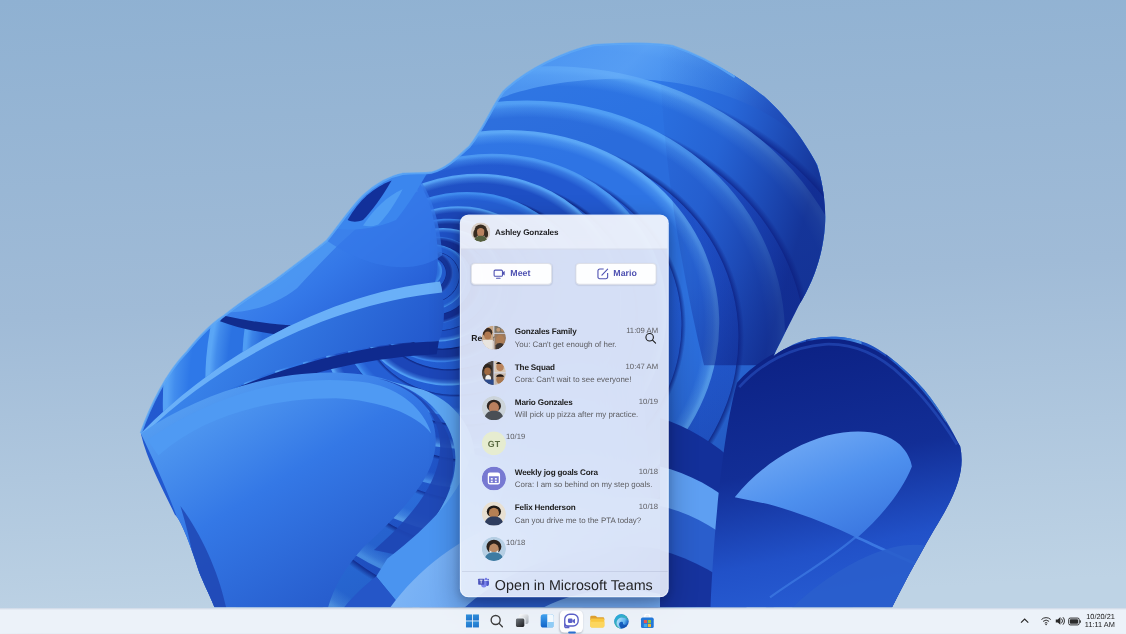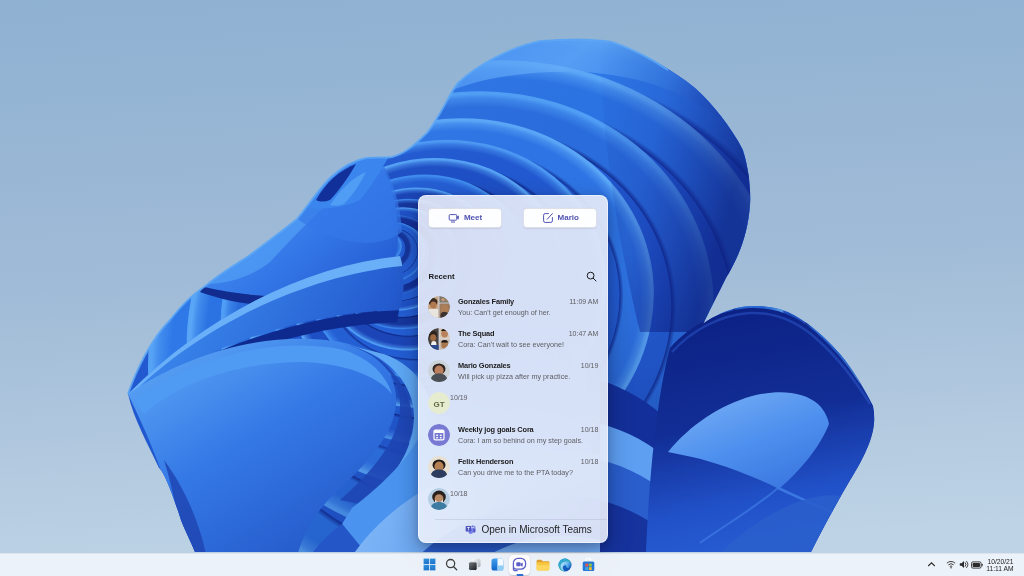--- a/index.html
+++ b/index.html
@@ -14,27 +14,27 @@
 .pav { width:18px; height:18px; border-radius:50%; overflow:hidden; flex:none; }
 .pname { margin-left:4.5px; font-size:7.4px; font-weight:bold; color:#1d1d1f; letter-spacing:-0.1px; }
 .pbtns { display:flex; gap:21px; padding:11.5px 9.5px 0 9.5px; }
 .pbtn { flex:1; height:20.5px; background:rgba(255,255,255,0.94); border:0.5px solid rgba(130,140,165,0.25); border-radius:4px;
   display:flex; align-items:center; justify-content:center; gap:4px; font-size:8px; font-weight:bold; color:#4f52b2;
   box-shadow:0 0.5px 1px rgba(0,0,20,0.08); }
 .precent { display:flex; align-items:center; justify-content:space-between; padding:13px 10px 0 10px;margin-top:30px; }
 .precent span { font-size:7.8px; font-weight:bold; color:#1b1b1b; }
 .plist { position:absolute; left:0; top:95px; width:100%; }
 .row { height:32px; display:flex; align-items:center; padding:0 8.5px 0 9.5px; }
-.rav { width:22px; height:22px; flex:none; border-radius:50%; overflow:hidden; }
+.rav { width:22px; height:22px; flex:none; border-radius:50%; overflow:hidden;margin-left:10px; }
 .rtxt { flex:1; margin-left:8px; min-width:0; }
 .rt1 { font-size:7.4px; font-weight:bold; color:#212121; white-space:nowrap; letter-spacing:-0.15px; }
 .rt2 { font-size:7.2px; color:#5d5d61; white-space:nowrap; margin-top:1.5px; }
 .rtime { font-size:7px; color:#5d5d61; align-self:flex-start; margin-top:7px; }
-.pfoot { position:absolute; left:16px; bottom:0; width:100%; height:22.6px; border-top:0.5px solid rgba(120,130,160,0.18);
-  display:flex; align-items:flex-start; padding-top:3.8px; justify-content:center; gap:5px; font-size:10px; color:#242426; }
+.pfoot { position:absolute; left:1px; bottom:0; width:100%; height:22.6px; border-top:0.5px solid rgba(120,130,160,0.18);
+  display:flex; align-items:flex-start; padding-top:3.8px; justify-content:center; gap:5px; font-size:13px; color:#242426; }
 #taskbar { position:absolute; left:0; top:552.5px; width:1024px; height:23.5px; background:rgba(242,246,252,0.88);
   backdrop-filter:blur(18px); border-top:0.5px solid rgba(150,160,180,0.18); }
 #tbicons { position:absolute; left:417.9px; top:0; height:100%; display:flex; align-items:center; }
 .tbi { width:22.7px; height:22px; display:flex; align-items:center; justify-content:center; position:relative; }
 .chatbox { background:#fdfdfe; border-radius:4px; width:21px; height:20px; margin:0 0.85px; box-shadow:0 0.5px 1.5px rgba(0,0,30,0.18); }
 .underline { position:absolute; bottom:-1.2px; left:50%; transform:translateX(-50%); width:7px; height:2.2px; border-radius:1.1px; background:#2b6fd0; }
 #tray { position:absolute; right:0; top:0; height:100%; display:flex; align-items:center; }
 .tri { width:13px; height:100%; display:flex; align-items:center; justify-content:center; }
 #tray .tri:nth-child(1){ margin-right:6px; }
 #clock { margin-left:3px; margin-right:10.5px; font-size:6.7px; color:#1a1a1a; text-align:right; line-height:7px; }
@@ -346,20 +346,38 @@
 <path d="M 700,576 C 720,548 755,520 790,505 C 815,494 838,492 852,500 C 845,520 830,540 818,560 L 810,576 Z" fill="#2a5ecc" opacity="0.9"></path>
 
 <path d="M 305,208 C 315,186 330,170 348,162 C 362,157 376,156 388,158 C 380,172 370,188 360,200 C 342,208 322,210 305,208 Z" fill="#3b86ee"></path>
 <path d="M 316,200 C 326,182 340,170 356,164 C 348,178 338,192 330,200 C 325,202 320,202 316,200 Z" fill="#12309a"></path>
 <path d="M 330,205 C 340,190 352,178 366,172 C 360,184 352,196 344,204 C 339,206 334,206 330,205 Z" fill="#4f9df4"></path>
 
 </g>
 <path d="M 128,394 C 136,371 151,339 170,320 C 185,301 196,292 204,287 C 225,270 240,262 250,255 C 270,240 286,228 297,219 C 307,207 318,190 330,178 C 342,167 355,160 366,158 C 376,157 385,158 392,157 C 408,153 420,139 427,133 C 440,117 449,94 458,83 C 478,64 512,47 540,41 C 565,39 595,39 612,42 C 630,48 650,58 668,70" fill="none" stroke="#5ea8f6" stroke-width="2" opacity="0.85"></path>
 </svg>
 <div id="panel">
+<div class="phead">
+        <div class="pav"><svg width="18" height="18" viewBox="0 0 22 22">
+            <defs>
+              <clipPath id="c0">
+                <circle cx="11" cy="11" r="11"></circle>
+              </clipPath>
+            </defs>
+            <g clip-path="url(#c0)">
+<rect width="22" height="22" fill="#d9cfc6"></rect>
+<ellipse cx="11" cy="9.4" rx="7" ry="6.8" fill="#372b20"></ellipse>
+<ellipse cx="11" cy="11.2" rx="4.4" ry="4.8" fill="#b8825f"></ellipse>
+<ellipse cx="5" cy="13" rx="2.2" ry="4.2" fill="#372b20"></ellipse>
+              <ellipse cx="17" cy="13" rx="2.2" ry="4.2" fill="#372b20"></ellipse>
+<path d="M 3,22 C 4.5,16.5 7,15 11,15 C 15,15 17.5,16.5 19,22 Z" fill="#55603f"></path>
+</g>
+          </svg></div>
+        <div class="pname">Ashley Gonzales</div>
+      </div>
 <div class="pbtns">
 <div class="pbtn">
           <svg width="12" height="12" viewBox="0 0 12 12" fill="none" stroke="#4f52b2" stroke-width="1">
             <rect x="1.2" y="2.6" width="7.6" height="5.6" rx="1"></rect>
             <path d="M 3.4,10 h 3.2" stroke-linecap="round"></path>
             <path d="M 8.8,4.6 l 2,-1.2 v 4 l -2,-1.2" fill="#4f52b2" stroke="none"></path>
           </svg>
           <span>Meet</span>
         </div>
 <div class="pbtn">

